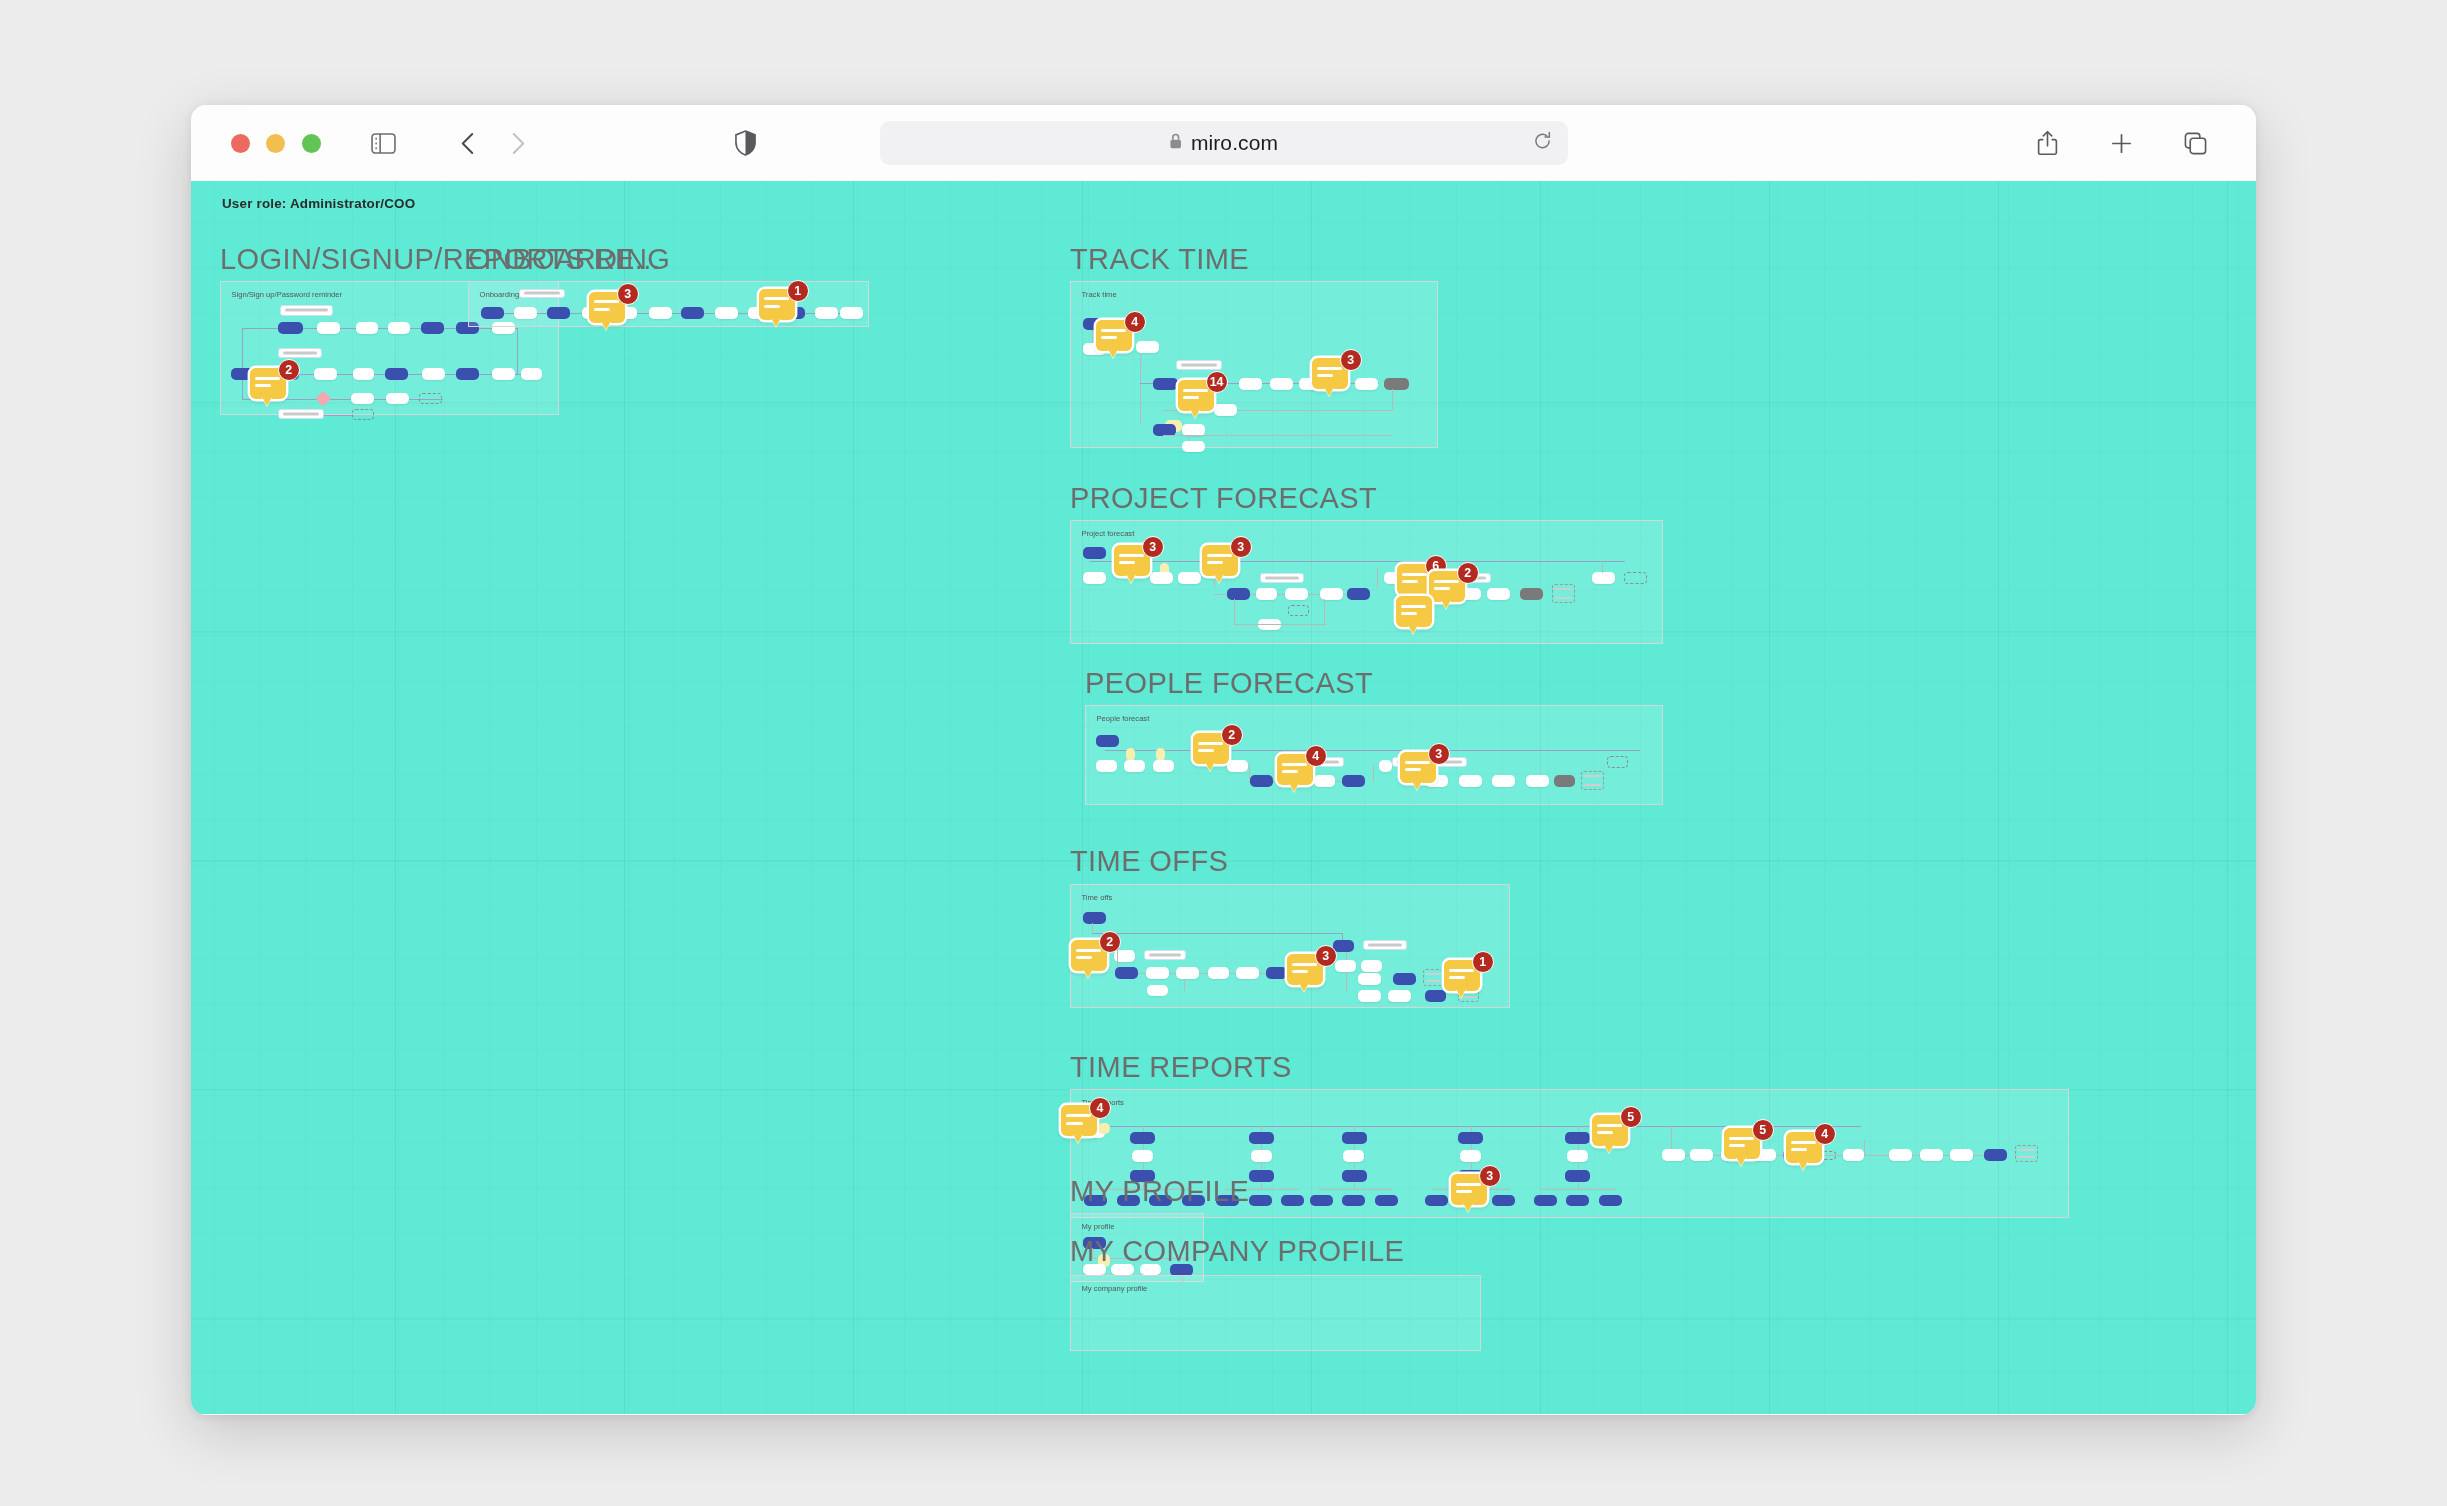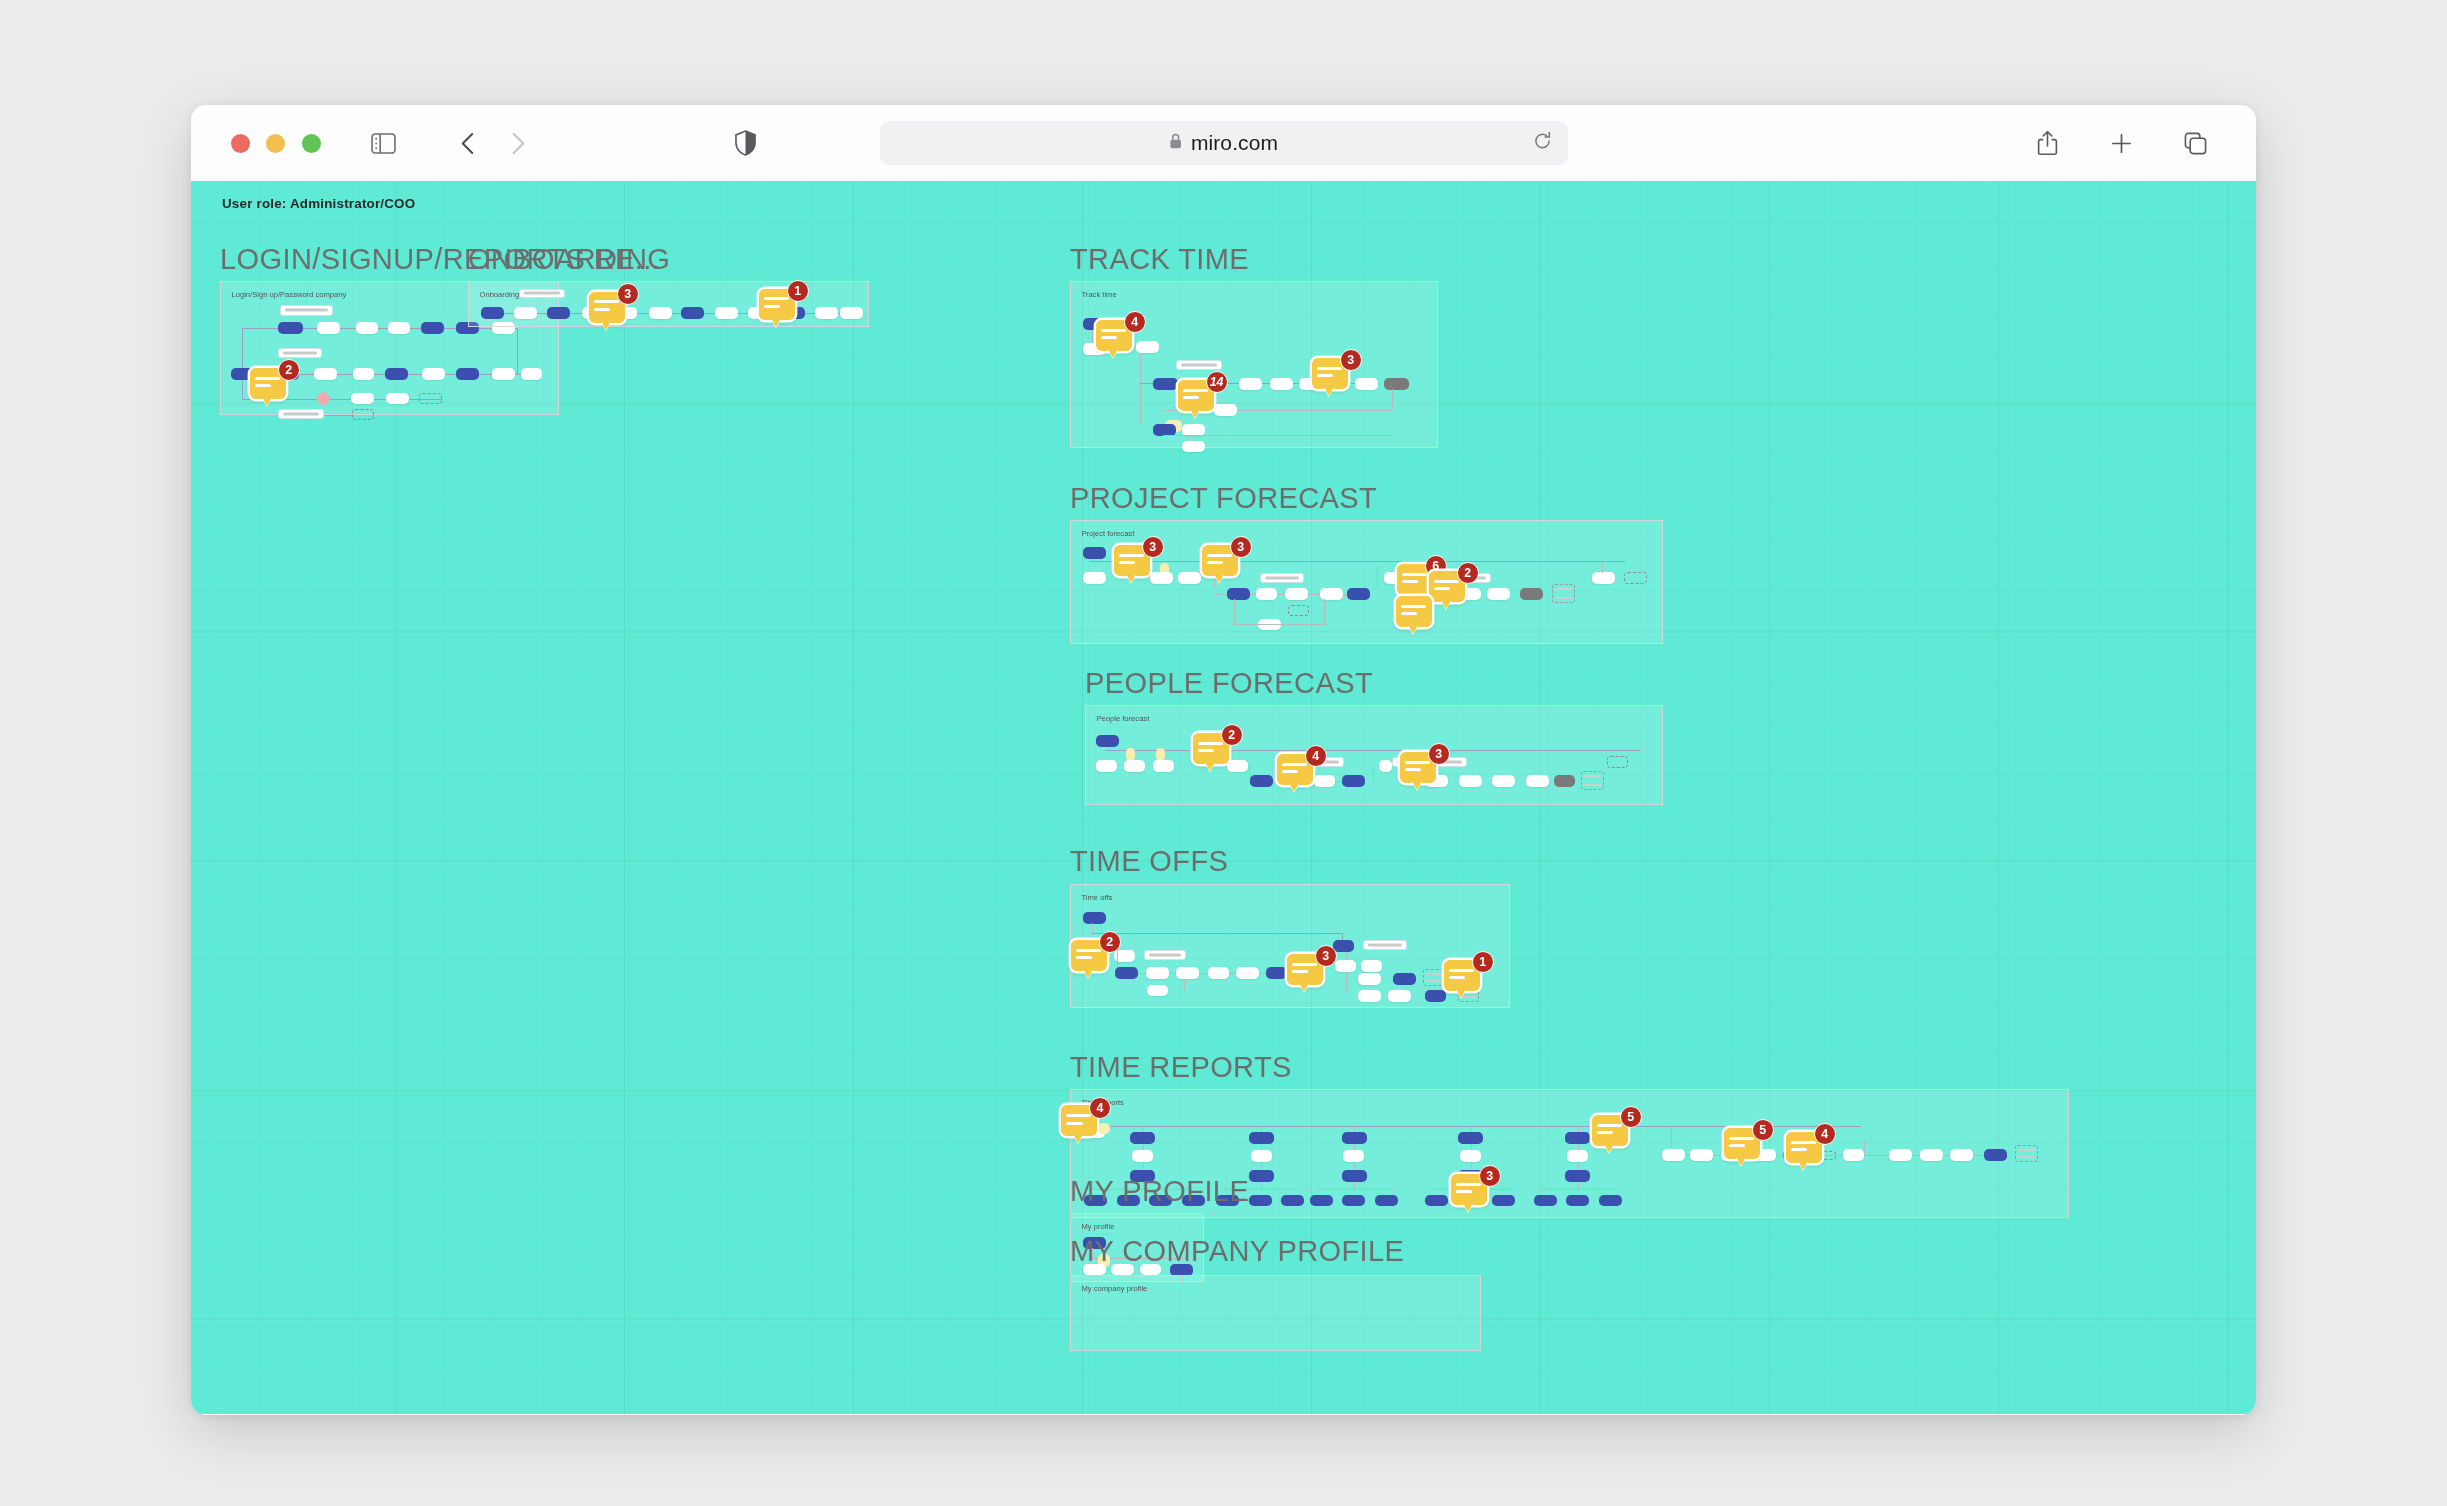--- a/index.html
+++ b/index.html
@@ -268,21 +268,21 @@
   </div>
 
   <div class="canvas">
     <div class="grid-minor"></div>
     <div class="grid-major"></div>
 
     <div class="role-label">User role: Administrator/COO</div>
 
     <div class="sec-title" style="left:29px;top:62px;">LOGIN/SIGNUP/REPORTS RE...</div>
     <div class="frame" style="left:29px;top:100px;width:339px;height:134px;">
-      <div class="frame-label">Login/Sign up/Password company</div>
+      <div class="frame-label">Sign/Sign up/Password reminder</div>
 
       <div class="n card" style="left:59px;top:23px;width:53px;height:10.5px;"></div>
 
       <div class="ln h" style="left:21px;top:46px;width:275px;"></div>
       <div class="ln v" style="left:21px;top:46px;height:72px;"></div>
       <div class="ln v" style="left:296px;top:46px;height:46px;"></div>
       <div class="n blue" style="left:57px;top:40px;width:25px;height:11.5px;"></div>
       <div class="n white" style="left:96px;top:40px;width:23px;height:11.5px;"></div>
       <div class="n white" style="left:135px;top:40px;width:22px;height:11.5px;"></div>
       <div class="n white" style="left:167px;top:40px;width:22px;height:11.5px;"></div>
@@ -377,21 +377,21 @@
       <div class="n white" style="left:111px;top:142px;width:23px;height:11.5px;"></div>
       <div class="ln v gray" style="left:117px;top:154px;height:10.5px;"></div>
       <div class="n white" style="left:111px;top:159px;width:23px;height:10.5px;"></div>
       <div class="ln h gray" style="left:92px;top:153px;width:229px;"></div>
 
       <div class="pin big" style="left:25px;top:38px;">
         <div class="bub"></div>
           <div class="tail"></div>
         <div class="cnt">4</div>
       </div>
-      <div class="pin big" style="left:107px;top:98px;font-style:italic;">
+      <div class="pin big" style="left:107px;top:98px;">
         <div class="bub"></div>
           <div class="tail"></div>
         <div class="cnt">14</div>
       </div>
       <div class="pin big" style="left:241px;top:76px;">
         <div class="bub"></div>
           <div class="tail"></div>
         <div class="cnt">3</div>
       </div>
     </div>

